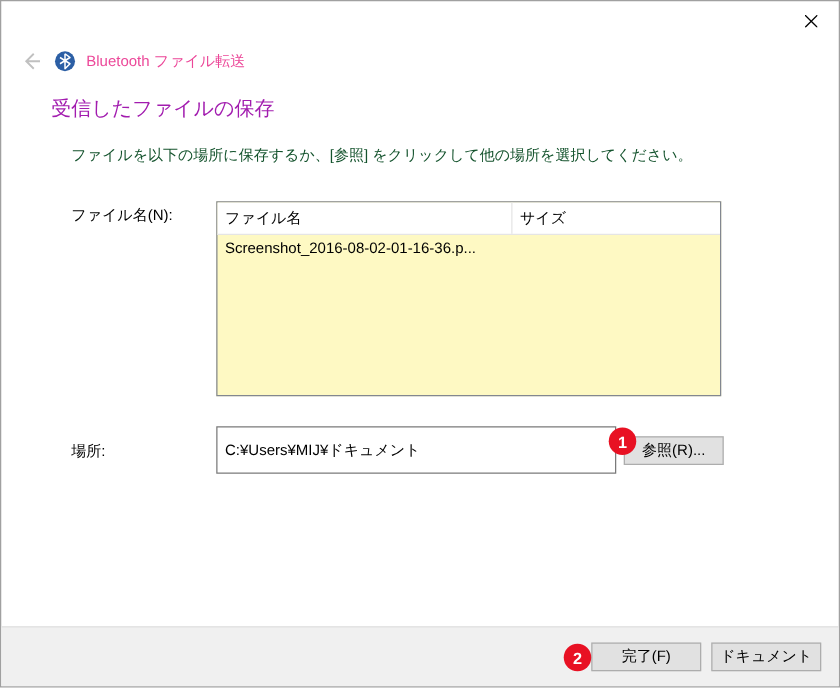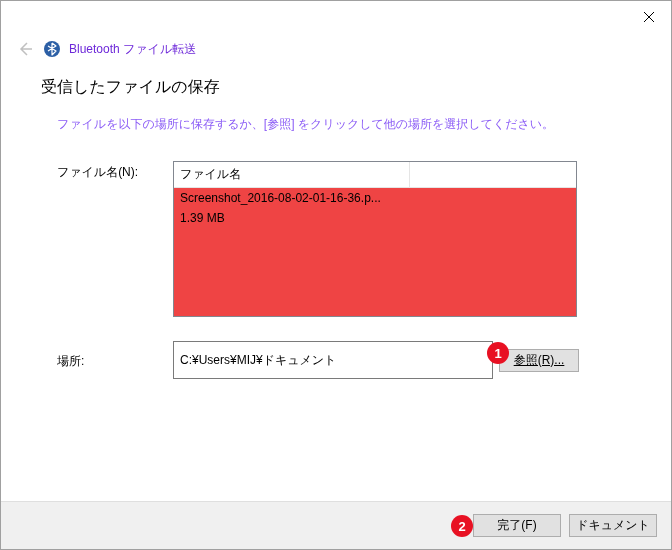--- a/index.html
+++ b/index.html
@@ -3,36 +3,36 @@
   <meta charset="utf-8">
   <style>
     * { box-sizing: border-box; margin: 0; padding: 0; font-family: "Yu Gothic UI", "Meiryo UI", sans-serif; }
     body { width: 672px; height: 550px; background: #fff; position: relative; border: 1px solid #a0a0a0; }
     .titlebar { height: 32px; display: flex; justify-content: flex-end; align-items: center; }
     .close-btn { width: 45px; height: 32px; display: flex; align-items: center; justify-content: center; cursor: pointer; }
     .close-btn svg { width: 10px; height: 10px; }
     .header { display: flex; align-items: center; gap: 8px; padding: 6px 14px 0 14px; }
     .back-arrow { width: 20px; height: 20px; display: flex; align-items: center; justify-content: center; color: #a0a0a0; }
     .bt-icon { width: 18px; height: 18px; display: flex; align-items: center; justify-content: center; }
-    .title { font-size: 12px; color: #6d28d9; }
+    .title { font-size: 12px; color: #ec4899; }
     .content { padding: 18px 40px 0 40px; }
-    .heading { color: #000000; font-size: 16px; font-weight: normal; margin-bottom: 18px; }
-    .instruction { font-size: 12px; color: #8b5cf6; margin-bottom: 28px; padding-left: 16px; }
+    .heading { color: #a21caf; font-size: 16px; font-weight: normal; margin-bottom: 18px; }
+    .instruction { font-size: 12px; color: #14532d; margin-bottom: 28px; padding-left: 16px; }
     .form-row { display: flex; align-items: flex-start; margin-bottom: 24px; padding-left: 16px; }
     .label { width: 116px; font-size: 12px; padding-top: 3px; }
-    .filelist { width: 404px; height: 156px; border: 1px solid #828790; background: #ef4444; }
+    .filelist { width: 404px; height: 156px; border: 1px solid #828790; background: #fef9c3; }
     .filelist-header { display: flex; background: #fff; border-bottom: 1px solid #e5e5e5; }
     .filelist-header > div { font-size: 12px; padding: 4px 6px; border-right: 1px solid #e5e5e5; }
     .col-name { width: 236px; }
     .col-size { flex: 1; border-right: none !important; }
     .filelist-row { display: flex; flex-direction: column; }
     .filelist-row > div { font-size: 12px; padding: 3px 6px; white-space: nowrap; overflow: hidden; text-overflow: ellipsis; }
     .location-row { display: flex; align-items: center; padding-left: 16px; margin-top: 22px; position: relative; }
     .location-input { width: 320px; height: 38px; border: 1px solid #7a7a7a; font-size: 12px; padding: 2px 6px; }
-    .browse-btn { width: 80px; height: 23px; margin-left: 6px; font-size: 12px; background: #e1e1e1; border: 1px solid #adadad; cursor: pointer; text-decoration: underline; }
+    .browse-btn { width: 80px; height: 23px; margin-left: 6px; font-size: 12px; background: #e1e1e1; border: 1px solid #adadad; cursor: pointer; }
     .footer { position: absolute; bottom: 0; left: 0; right: 0; height: 48px; background: #f0f0f0; display: flex; justify-content: flex-end; align-items: center; padding-right: 14px; gap: 8px; border-top: 1px solid #dfdfdf; }
     .footer-btn { width: 88px; height: 23px; font-size: 12px; background: #e1e1e1; border: 1px solid #adadad; cursor: pointer; }
     .marker { position: absolute; width: 22px; height: 22px; border-radius: 50%; background: #e81123; color: #fff; display: flex; align-items: center; justify-content: center; font-size: 13px; font-weight: bold; z-index: 10; }
   </style>
 </head>
 <body>
 
 <div class="titlebar">
   <div class="close-btn">
     <svg viewBox="0 0 10 10">
@@ -59,24 +59,24 @@
 
 <div class="content">
   <h1 class="heading">受信したファイルの保存</h1>
   <p class="instruction">ファイルを以下の場所に保存するか、[参照] をクリックして他の場所を選択してください。</p>
 
   <div class="form-row">
     <div class="label">ファイル名(N):</div>
     <div class="filelist">
       <div class="filelist-header">
         <div class="col-name">ファイル名</div>
+        <div class="col-size">サイズ</div>
       </div>
       <div class="filelist-row">
         <div class="col-name">Screenshot_2016-08-02-01-16-36.p...</div>
-        <div class="col-size">1.39 MB</div>
       </div>
     </div>
   </div>
 
   <div class="location-row">
     <div class="label">場所:</div>
     <input class="location-input" type="text" value="C:¥Users¥MIJ¥ドキュメント" style="">
     <div class="marker" style="left:446px; top:1px;">1</div>
     <button class="browse-btn">参照(R)...</button>
   </div>

